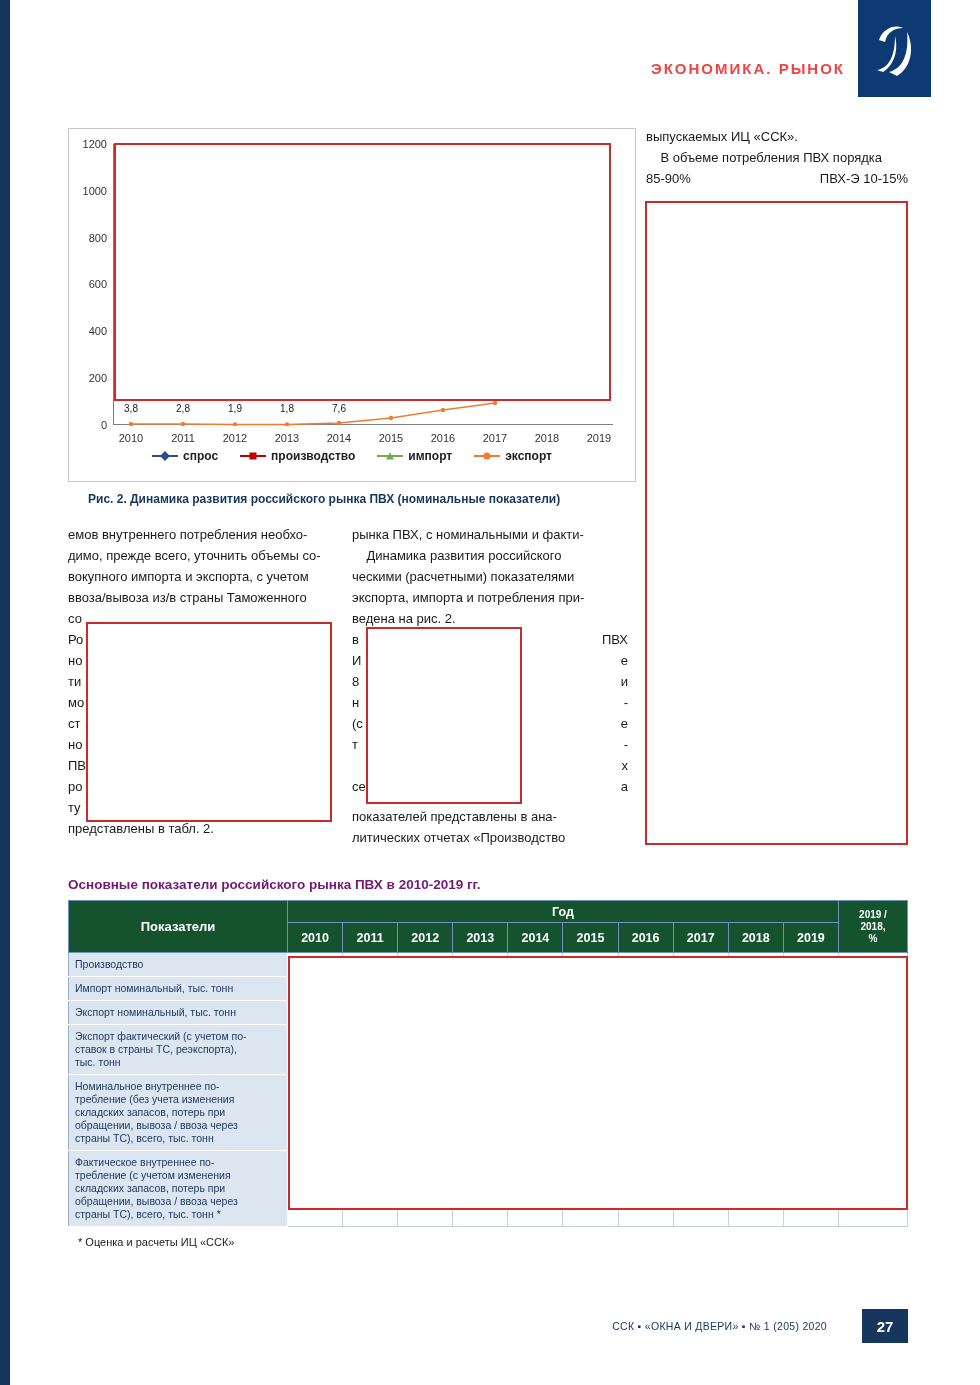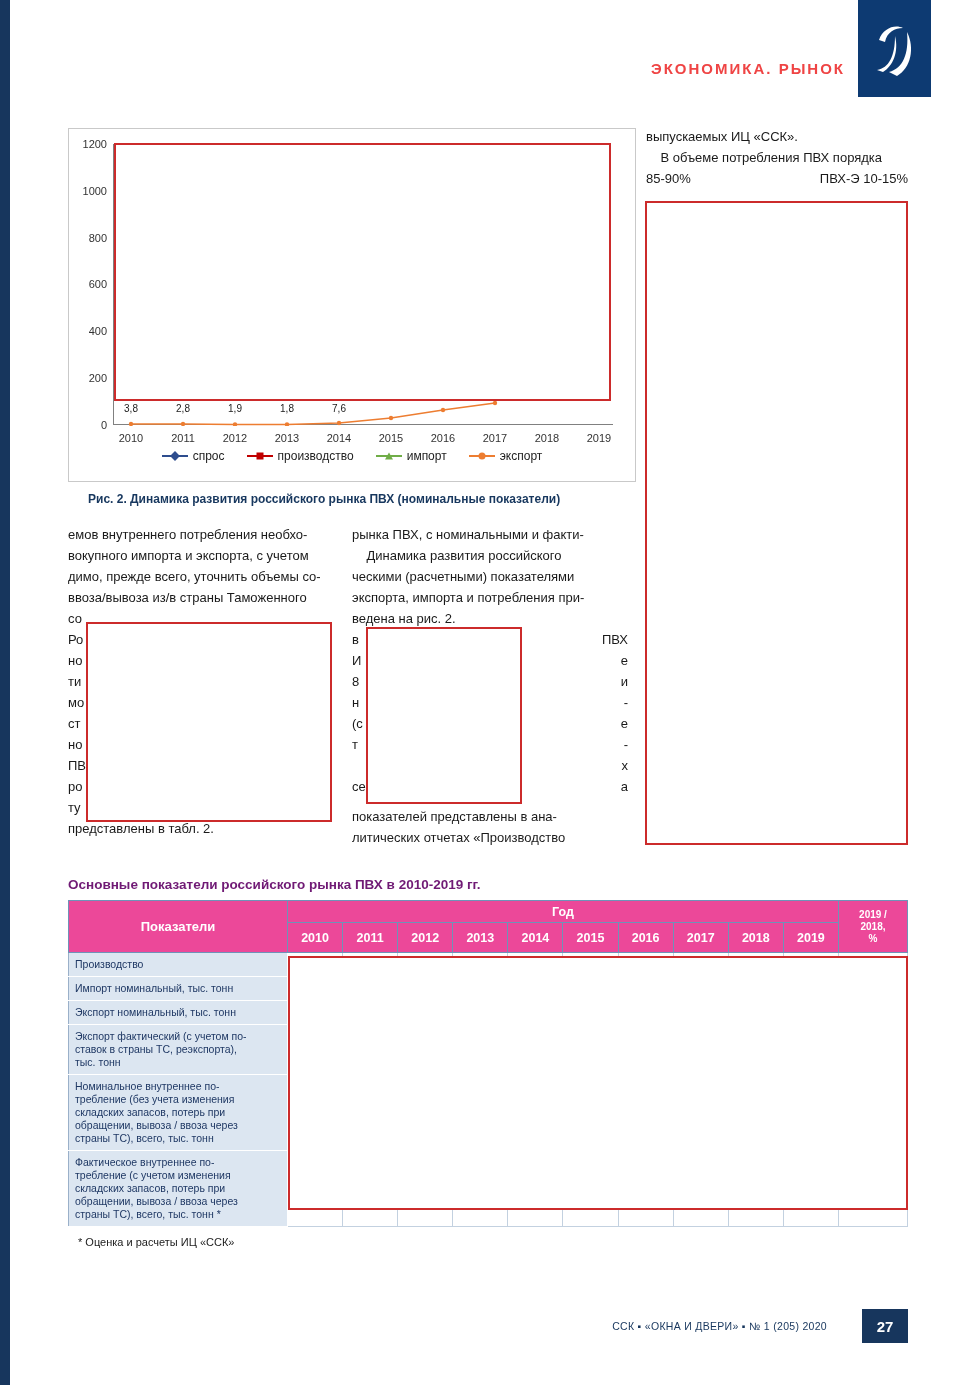--- a/index.html
+++ b/index.html
@@ -14,21 +14,21 @@
   
   .figure{position:absolute;left:68px;top:128px;width:566px;height:352px;border:1px solid #c9c9c9;background:#fff;}
   .ytick{position:absolute;left:2px;width:36px;text-align:right;font-size:11px;color:#333;}
   .axis{position:absolute;left:44px;top:15px;width:500px;height:281px;
         border-left:1px solid #808080;border-bottom:1px solid #808080;box-sizing:border-box;}
   .xtick{position:absolute;top:303px;width:36px;text-align:center;font-size:11px;color:#333;}
   .dlabel{position:absolute;top:274px;width:30px;text-align:center;font-size:10px;color:#1a1a1a;}
   .oline{position:absolute;left:44px;top:264px;z-index:1;}
   .legend{position:absolute;left:0;top:320px;width:566px;display:flex;justify-content:center;
         gap:22px;align-items:center;font-size:12px;color:#222;}
-  .lgi{display:flex;align-items:center;gap:5px;}
+  .lgi{display:flex;align-items:center;gap:5px;font-weight:bold;}
   .lg-line{position:relative;width:26px;height:2px;display:inline-block;background:#999;}
   .mk{position:absolute;left:50%;top:50%;transform:translate(-50%,-50%);display:block;}
   .mk.diamond{width:7px;height:7px;transform:translate(-50%,-50%) rotate(45deg);}
   .mk.square{width:7px;height:7px;}
   .mk.circle{width:7px;height:7px;border-radius:50%;}
   .mk.triangle{width:0;height:0;border-left:4px solid transparent;border-right:4px solid transparent;
         border-bottom:7px solid #70ad47;background:transparent !important;}
   .fig-caption{position:absolute;left:88px;top:492px;font-size:12px;font-weight:bold;color:#17375e;}
 
   
@@ -39,21 +39,21 @@
   .tline{height:21px;white-space:pre;}
   .pair{display:flex;justify-content:space-between;white-space:pre;}
 
   
   .table-label{position:absolute;left:600px;top:826px;width:308px;text-align:right;
         font-weight:bold;font-size:13px;color:#1a1a1a;}
   .table-title{position:absolute;left:68px;top:877px;width:840px;text-align:left;
         font-weight:bold;font-size:13.5px;color:#701a75;}
   .ptable{position:absolute;left:68px;top:900px;width:840px;border-collapse:collapse;table-layout:fixed;z-index:1;}
   .ptable th,.ptable td{border:1px solid #9ab0c9;padding:0;}
-  .ptable thead th{background:#ec4899;color:#fff;font-weight:bold;border:1px solid #6f92b8;text-align:center;}
+  .ptable thead th{background:#14532d;color:#fff;font-weight:bold;border:1px solid #6f92b8;text-align:center;}
   th.param{width:218px;font-size:13px;}
   th.yr-group{font-size:12.5px;height:21px;}
   th.yr{font-size:12.5px;height:29px;width:55px;}
   th.ratio{width:68px;font-size:10px;line-height:12px;white-space:pre-line;}
   th.rowlabel{background:#dce6f1;color:#1f3864;font-weight:normal;text-align:left;font-size:10.5px;
         line-height:13px;padding:5px 6px;white-space:pre-line;border:1px solid #ffffff;
         border-left:1px solid #9ab0c9;}
   .ptable tbody td{background:#fff;border:1px solid #c3d1e0;}
 
   .footnote{position:absolute;left:78px;top:1236px;font-size:11px;color:#222;}
@@ -158,22 +158,22 @@
       </div>
     <div>
         <div class="tline pair"><span>85-90%</span><span>ПВХ-Э 10-15%</span></div>
       </div>
   </div>
   <div class="redact" style="left:645px;top:201px;width:263px;height:644px"></div>
 
   <div class="col" style="left:68px;top:524px;width:270px">
     <div>
         <div class="tline">емов внутреннего потребления необхо-</div>
+        <div class="tline">димо, прежде всего, уточнить объемы со-</div>
         <div class="tline">вокупного импорта и экспорта, с учетом</div>
-        <div class="tline">димо, прежде всего, уточнить объемы со-</div>
         <div class="tline">ввоза/вывоза из/в страны Таможенного</div>
         <div class="tline">со</div>
         <div class="tline">Ро</div>
         <div class="tline">но</div>
         <div class="tline">ти</div>
         <div class="tline">мо</div>
         <div class="tline">ст</div>
         <div class="tline">но</div>
         <div class="tline">ПВ</div>
         <div class="tline">ро</div>

